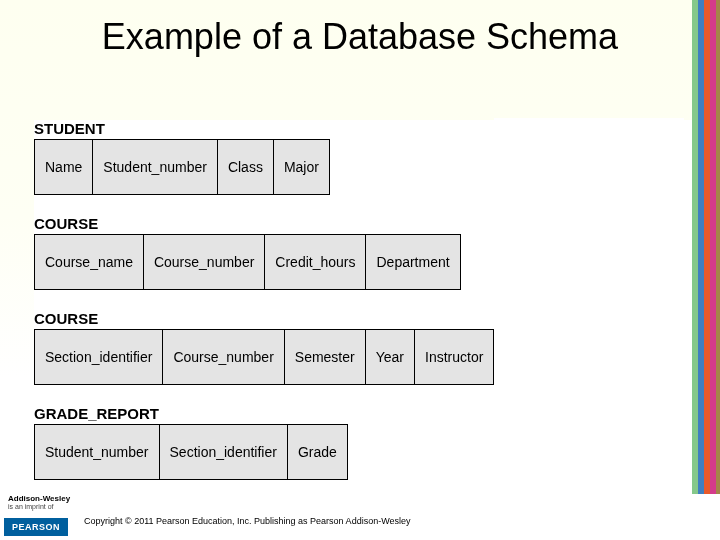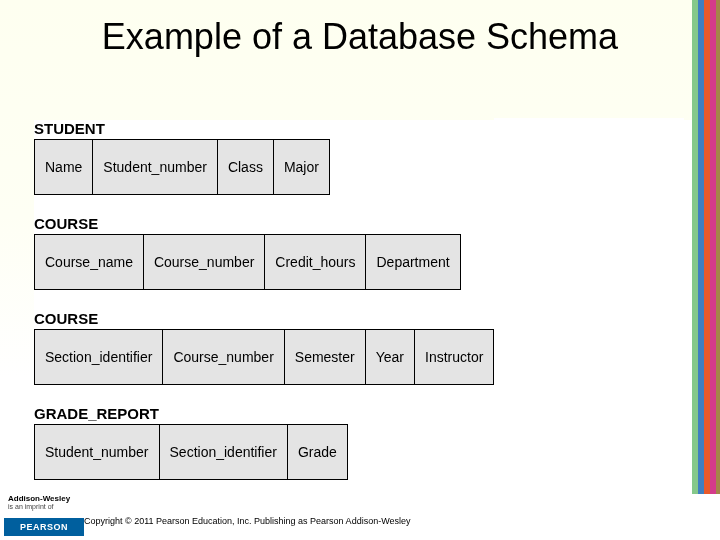--- a/index.html
+++ b/index.html
@@ -101,21 +101,21 @@
   .imprint .sub {
     display: block;
     font-weight: normal;
     font-size: 7px;
     color: #444;
   }
   .pearson-badge {
     position: absolute;
     left: 4px;
     bottom: 4px;
-    width: 80px;
+    width: 64px;
     height: 18px;
     background: #005f9e;
     color: #fff;
     font-size: 9px;
     font-weight: bold;
     letter-spacing: 0.5px;
     display: flex;
     align-items: center;
     justify-content: center;
   }

